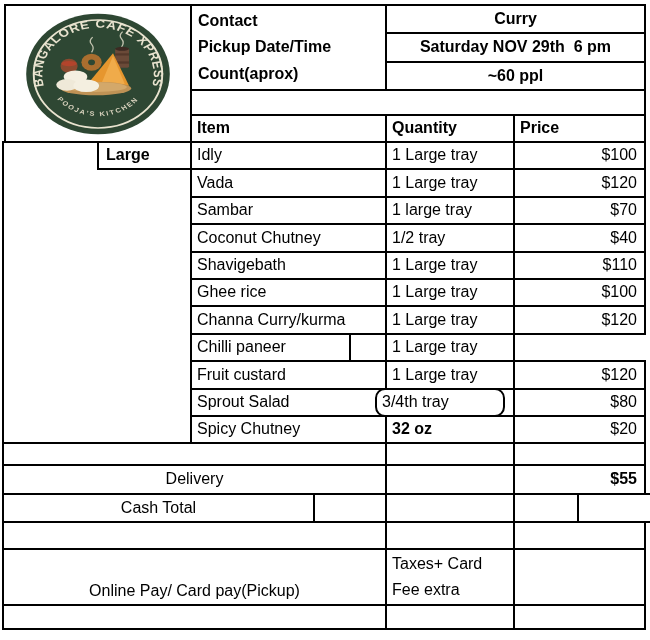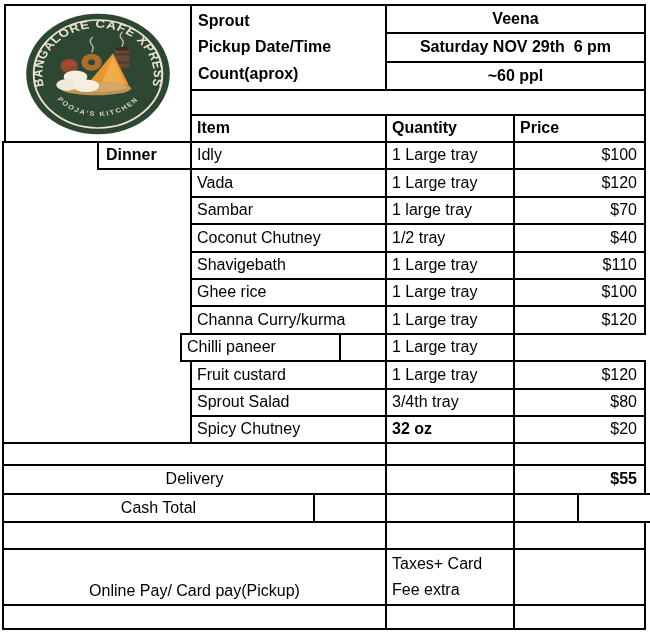--- a/index.html
+++ b/index.html
@@ -67,37 +67,37 @@
         <ellipse cx="68" cy="86" rx="33" ry="7.5" fill="#bf9255"></ellipse>
         <ellipse cx="68" cy="84.5" rx="29" ry="5.5" fill="#d3a86a"></ellipse>
         <ellipse cx="49" cy="73" rx="11" ry="7" fill="#f4efe0"></ellipse>
         <ellipse cx="41" cy="82" rx="10" ry="6.5" fill="#efe9d8"></ellipse>
         <ellipse cx="59" cy="83" rx="12" ry="7" fill="#f4efe0"></ellipse>
       </g>
     </svg>
   </div>
 
   <div class="cell labels-col" style="left:190px;top:4px;width:197px;height:87px;">
-    <span class="lbl">Sprout</span>
+    <span class="lbl">Contact</span>
     <span class="lbl">Pickup Date/Time</span>
     <span class="lbl">Count(aprox)</span>
   </div>
 
-  <div class="cell center b" style="left:385px;top:4px;width:261px;height:30px;">Veena</div>
+  <div class="cell center b" style="left:385px;top:4px;width:261px;height:30px;">Curry</div>
   <div class="cell center b" style="left:385px;top:32px;width:261px;height:31px;">Saturday NOV 29th  6 pm</div>
   <div class="cell center b" style="left:385px;top:61px;width:261px;height:30px;">~60 ppl</div>
 
   <div class="cell" style="left:190px;top:89px;width:456px;height:27px;"></div>
 
   <div class="cell b padl" style="left:190px;top:114px;width:197px;height:29px;">Item</div>
   <div class="cell b padl" style="left:385px;top:114px;width:154px;height:29px;">Quantity</div>
   <div class="cell b padl" style="left:513px;top:114px;width:133px;height:29px;">Price</div>
 
   <div class="cell" style="left:2px;top:141px;width:190px;height:303px;"></div>
-  <div class="cell b" style="left:97px;top:141px;width:95px;height:29px;padding-left:7px;">Dinner</div>
+  <div class="cell b" style="left:97px;top:141px;width:95px;height:29px;padding-left:7px;">Large</div>
 
   <div class="cell padl" style="left:190px;top:141px;width:197px;height:29px;">Idly</div>
   <div class="cell padl" style="left:385px;top:141px;width:130px;height:29px;">1 Large tray</div>
   <div class="cell right" style="left:513px;top:141px;width:133px;height:29px;">$100</div>
 
   <div class="cell padl" style="left:190px;top:168px;width:232px;height:30px;">Vada</div>
   <div class="cell padl" style="left:385px;top:168px;width:130px;height:30px;">1 Large tray</div>
   <div class="cell right" style="left:513px;top:168px;width:133px;height:30px;">$120</div>
 
   <div class="cell padl" style="left:190px;top:196px;width:197px;height:29px;">Sambar</div>
@@ -113,29 +113,29 @@
   <div class="cell right" style="left:513px;top:251px;width:133px;height:29px;">$110</div>
 
   <div class="cell padl" style="left:190px;top:278px;width:197px;height:29px;">Ghee rice</div>
   <div class="cell padl" style="left:385px;top:278px;width:130px;height:29px;">1 Large tray</div>
   <div class="cell right" style="left:513px;top:278px;width:133px;height:29px;">$100</div>
 
   <div class="cell padl" style="left:190px;top:305px;width:197px;height:30px;">Channa Curry/kurma</div>
   <div class="cell padl" style="left:385px;top:305px;width:130px;height:30px;">1 Large tray</div>
   <div class="cell right" style="left:513px;top:305px;width:133px;height:30px;">$120</div>
 
-  <div class="cell padl" style="left:180px;top:333px;width:161px;height:29px;">Chilli paneer</div>
+  <div class="cell padl" style="left:190px;top:333px;width:161px;height:29px;">Chilli paneer</div>
   <div class="cell padl" style="left:385px;top:333px;width:130px;height:29px;">1 Large tray</div>
 
   <div class="cell padl" style="left:190px;top:360px;width:197px;height:30px;">Fruit custard</div>
   <div class="cell padl" style="left:385px;top:360px;width:130px;height:30px;">1 Large tray</div>
   <div class="cell right" style="left:513px;top:360px;width:133px;height:30px;">$120</div>
 
   <div class="cell padl" style="left:190px;top:388px;width:197px;height:29px;">Sprout Salad</div>
-  <div class="cell padl" style="left:385px;top:388px;width:130px;height:29px;">3/4th tray</div>
+  <div class="cell padl" style="left:375px;top:388px;width:130px;height:29px;border-radius:10px;">3/4th tray</div>
   <div class="cell right" style="left:513px;top:388px;width:133px;height:29px;">$80</div>
 
   <div class="cell padl" style="left:190px;top:415px;width:197px;height:29px;">Spicy Chutney</div>
   <div class="cell padl" style="left:385px;top:415px;width:130px;height:29px;font-weight:bold;">32 oz</div>
   <div class="cell right" style="left:513px;top:415px;width:133px;height:29px;">$20</div>
 
   <div class="cell" style="left:2px;top:442px;width:385px;height:24px;"></div>
   <div class="cell" style="left:385px;top:442px;width:130px;height:24px;"></div>
   <div class="cell" style="left:513px;top:442px;width:133px;height:24px;"></div>
 

